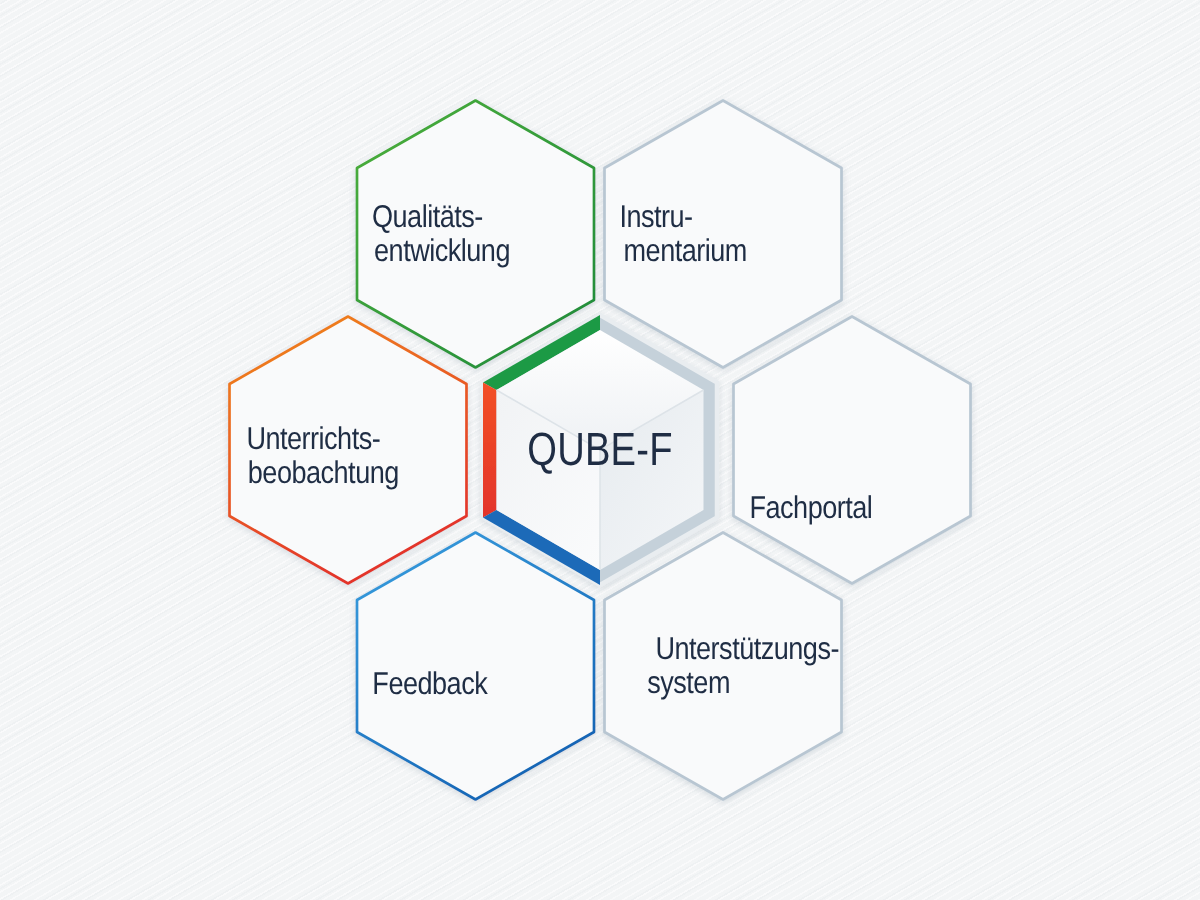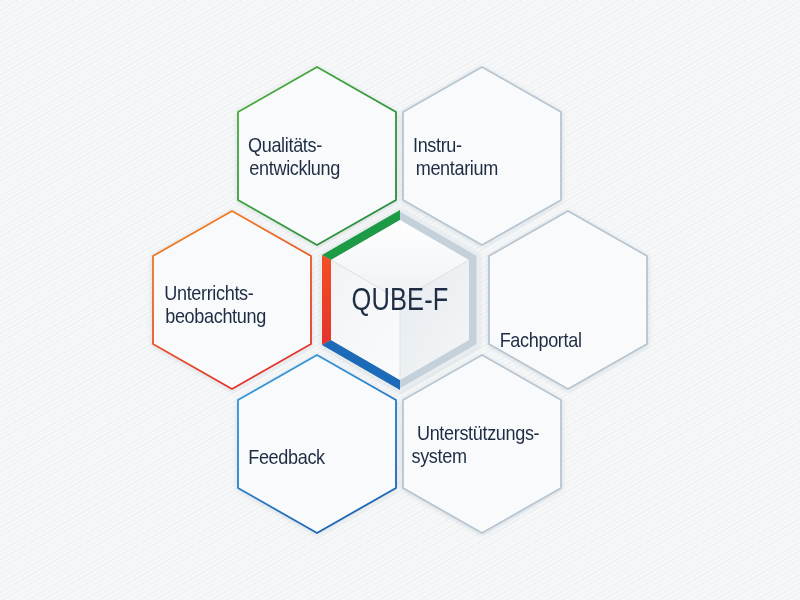--- a/index.html
+++ b/index.html
@@ -128,20 +128,20 @@
 <div class="hex-label" style="left:232px; top:304px;">
   <span class="cond">Unterrichts-</span><br>
   <span class="cond">beobachtung</span>
 </div>
 <div class="hex-label" style="left:568px; top:299px;margin-top:40px;">
   <span class="cond">Fachportal</span>
 </div>
 <div class="hex-label" style="left:317px; top:456px;">
   <span class="cond">Feedback</span>
 </div>
-<div class="hex-label" style="left:482px; top:444px;">
+<div class="hex-label" style="left:502px; top:444px;">
   <span class="cond">Unterstützungs-</span><br>
   <span class="cond">system</span>
 </div>
 
 <div class="center-label">
   <span class="cond">QUBE-F</span>
 </div>
 
 </body></html>

